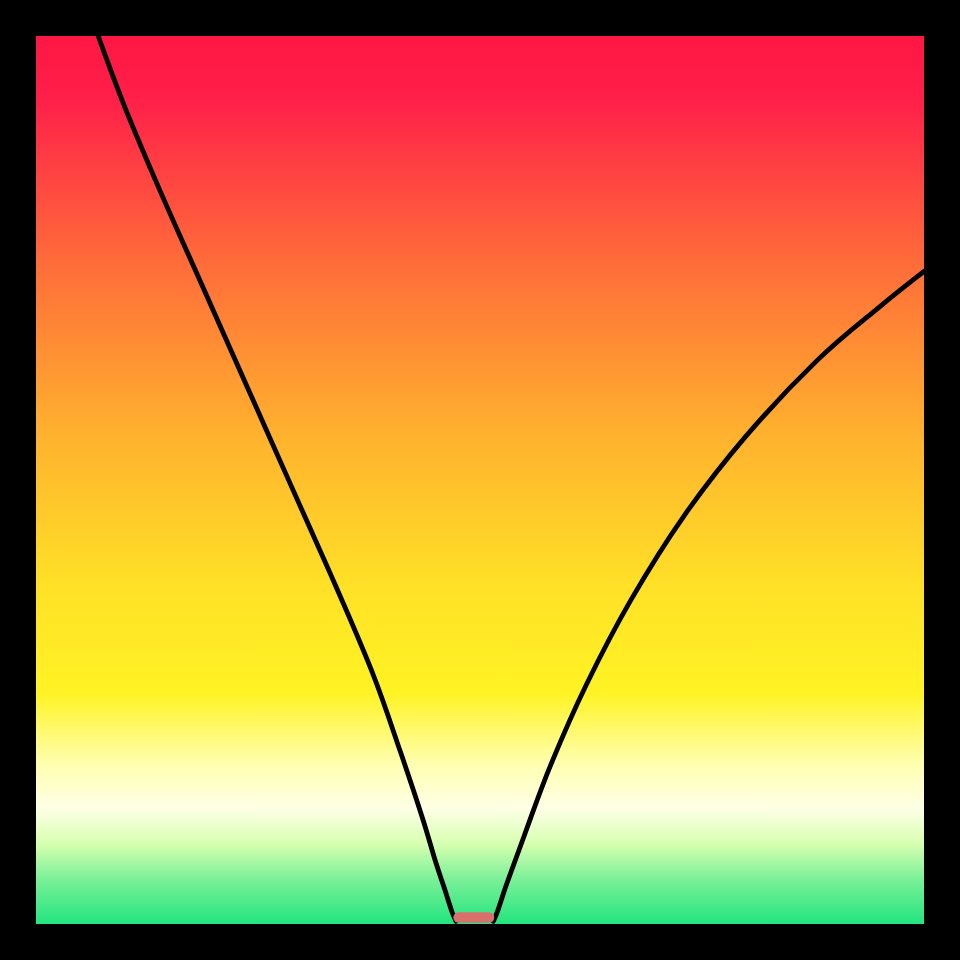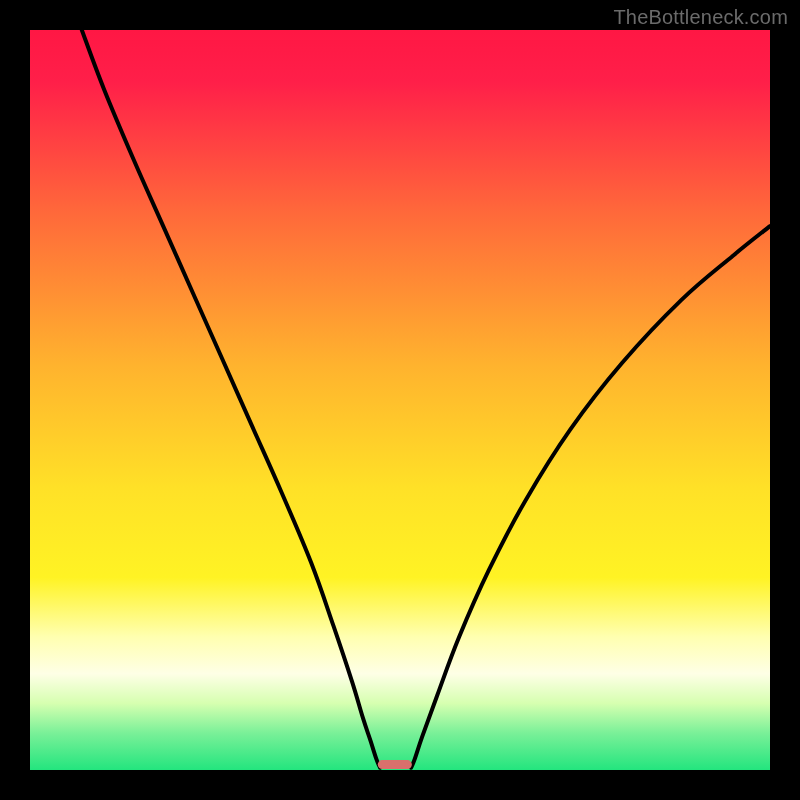--- a/index.html
+++ b/index.html
@@ -36,21 +36,20 @@
     letter-spacing: 0.2px;
   }
   svg {
     display: block;
   }
 </style>
 </head>
 <body>
 
 <div class="frame">
-  <div class="watermark">TheBottleneck.com</div>
   <div class="plot">
     <svg id="chart-svg" width="740" height="740" viewBox="0 0 740 740">
       <defs>
         <linearGradient id="bg-grad" x1="0" y1="0" x2="0" y2="1">
             <stop offset="0%" stop-color="#ff1744"></stop>
             <stop offset="7.000000000000001%" stop-color="#ff1f49"></stop>
             <stop offset="25%" stop-color="#ff6a3a"></stop>
             <stop offset="45%" stop-color="#ffb22e"></stop>
             <stop offset="62%" stop-color="#ffe127"></stop>
             <stop offset="74%" stop-color="#fff324"></stop>

